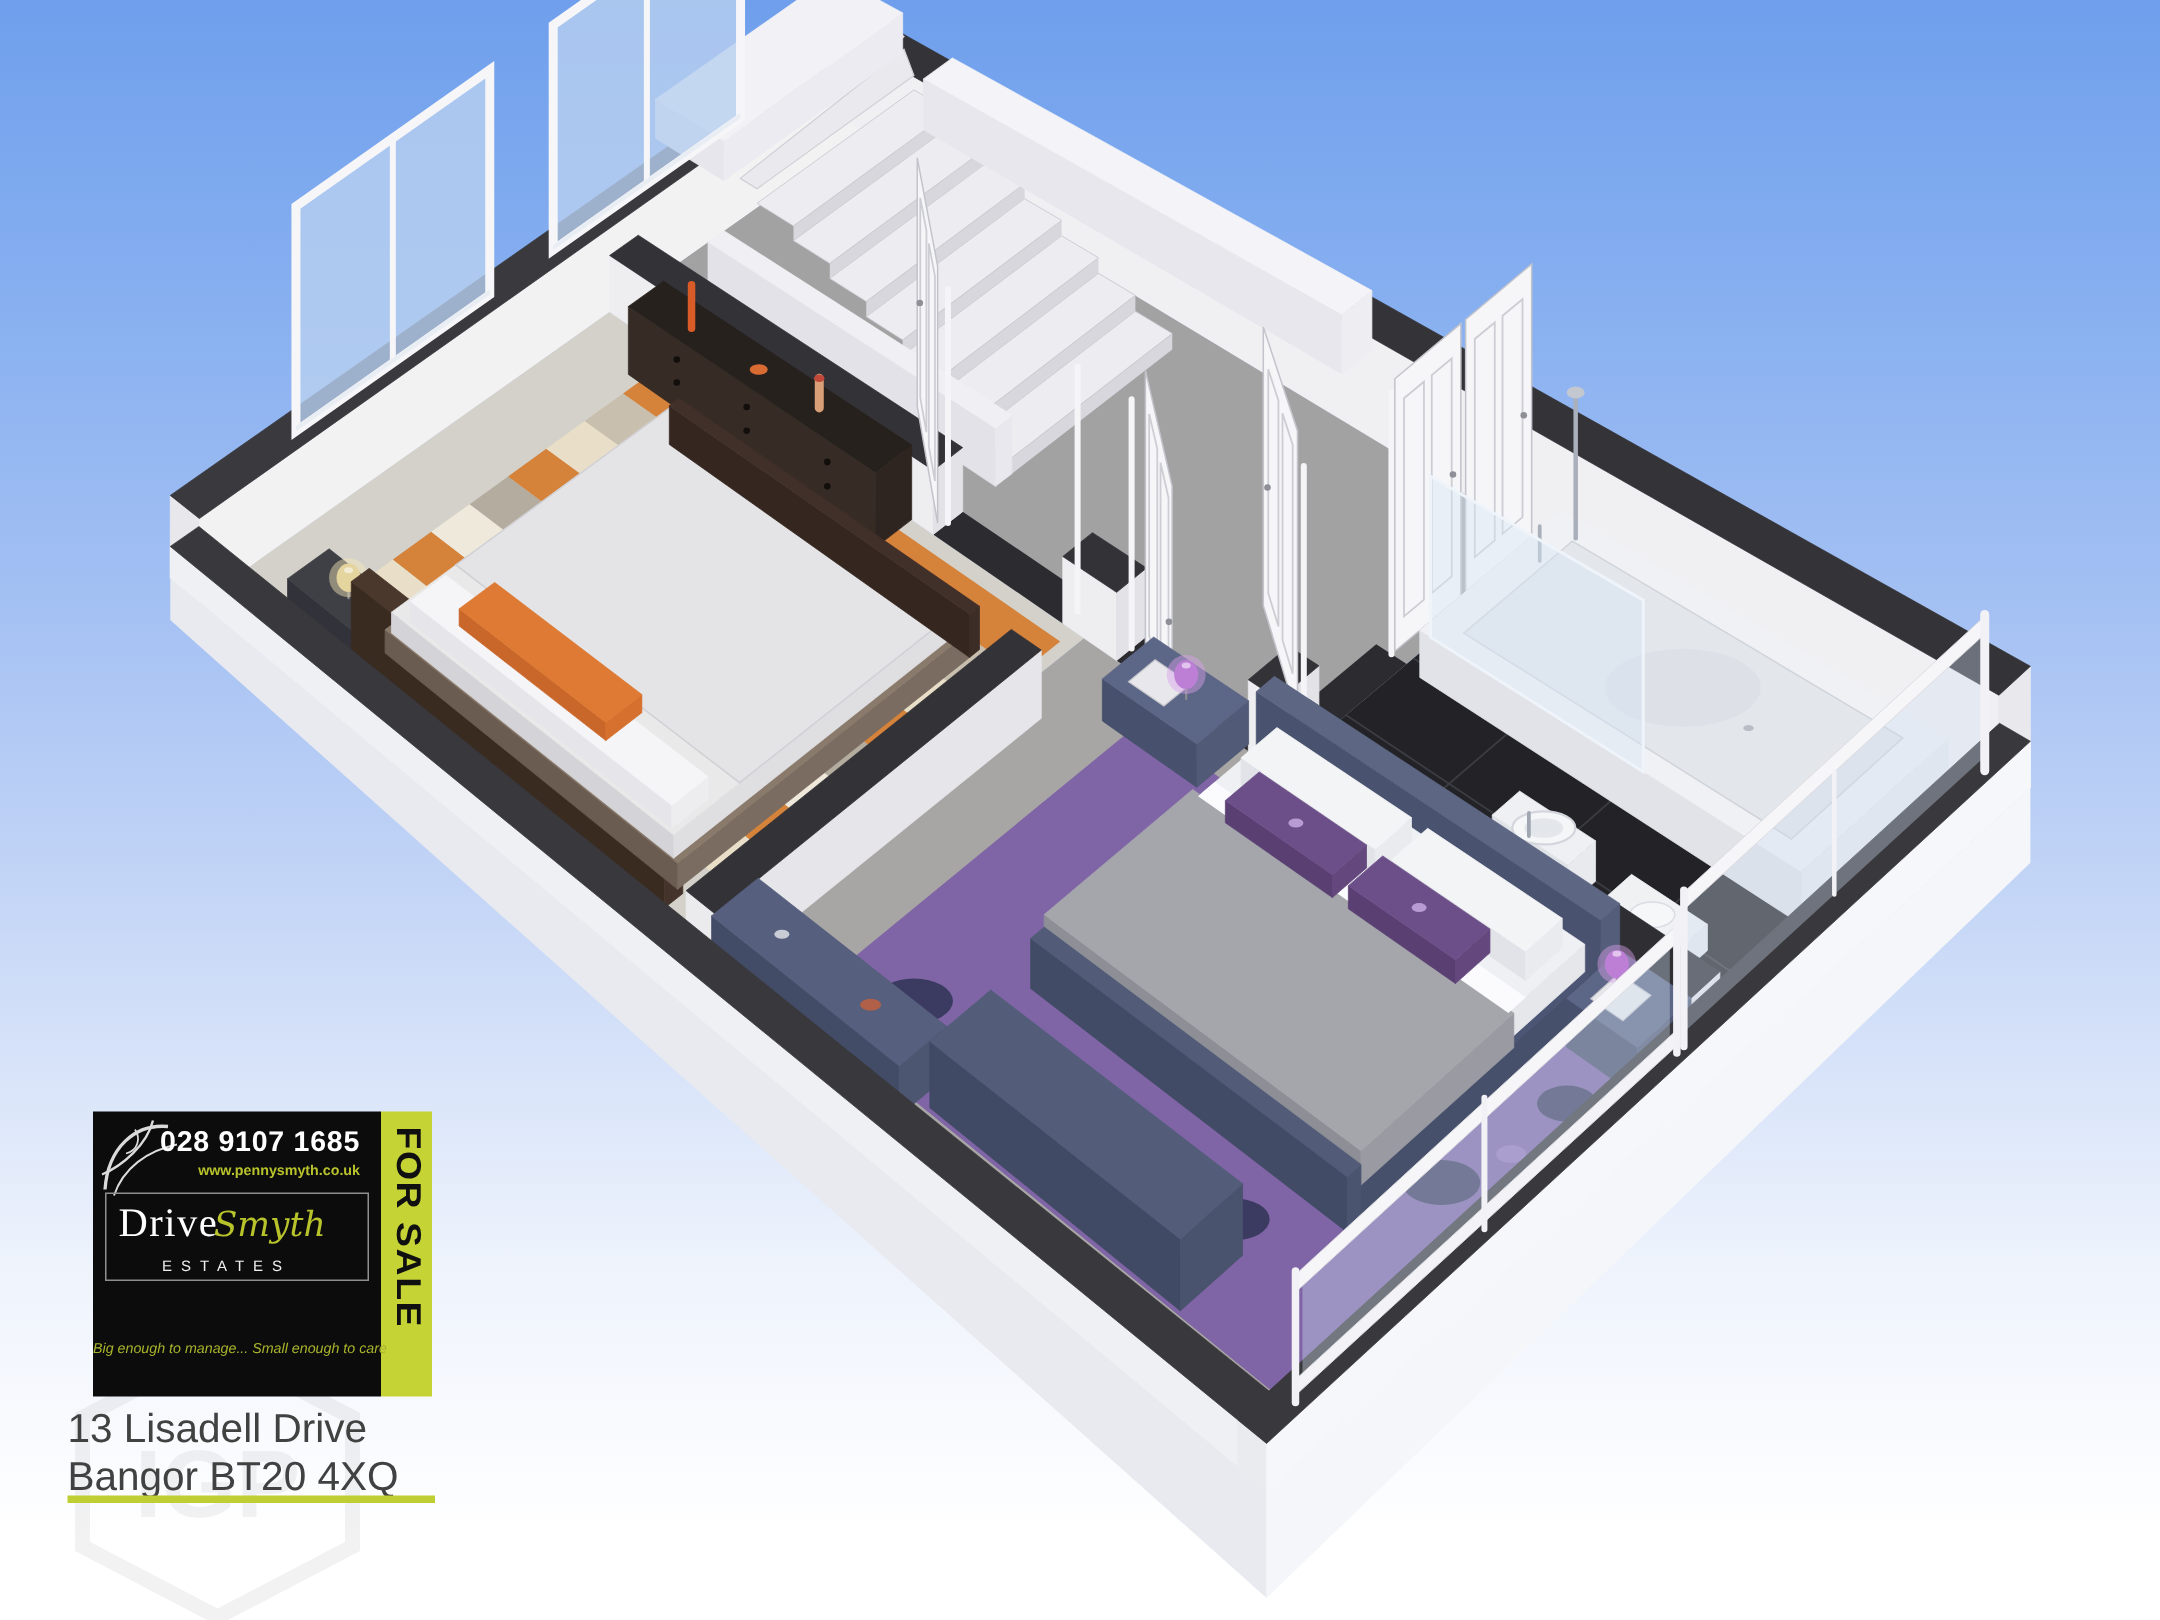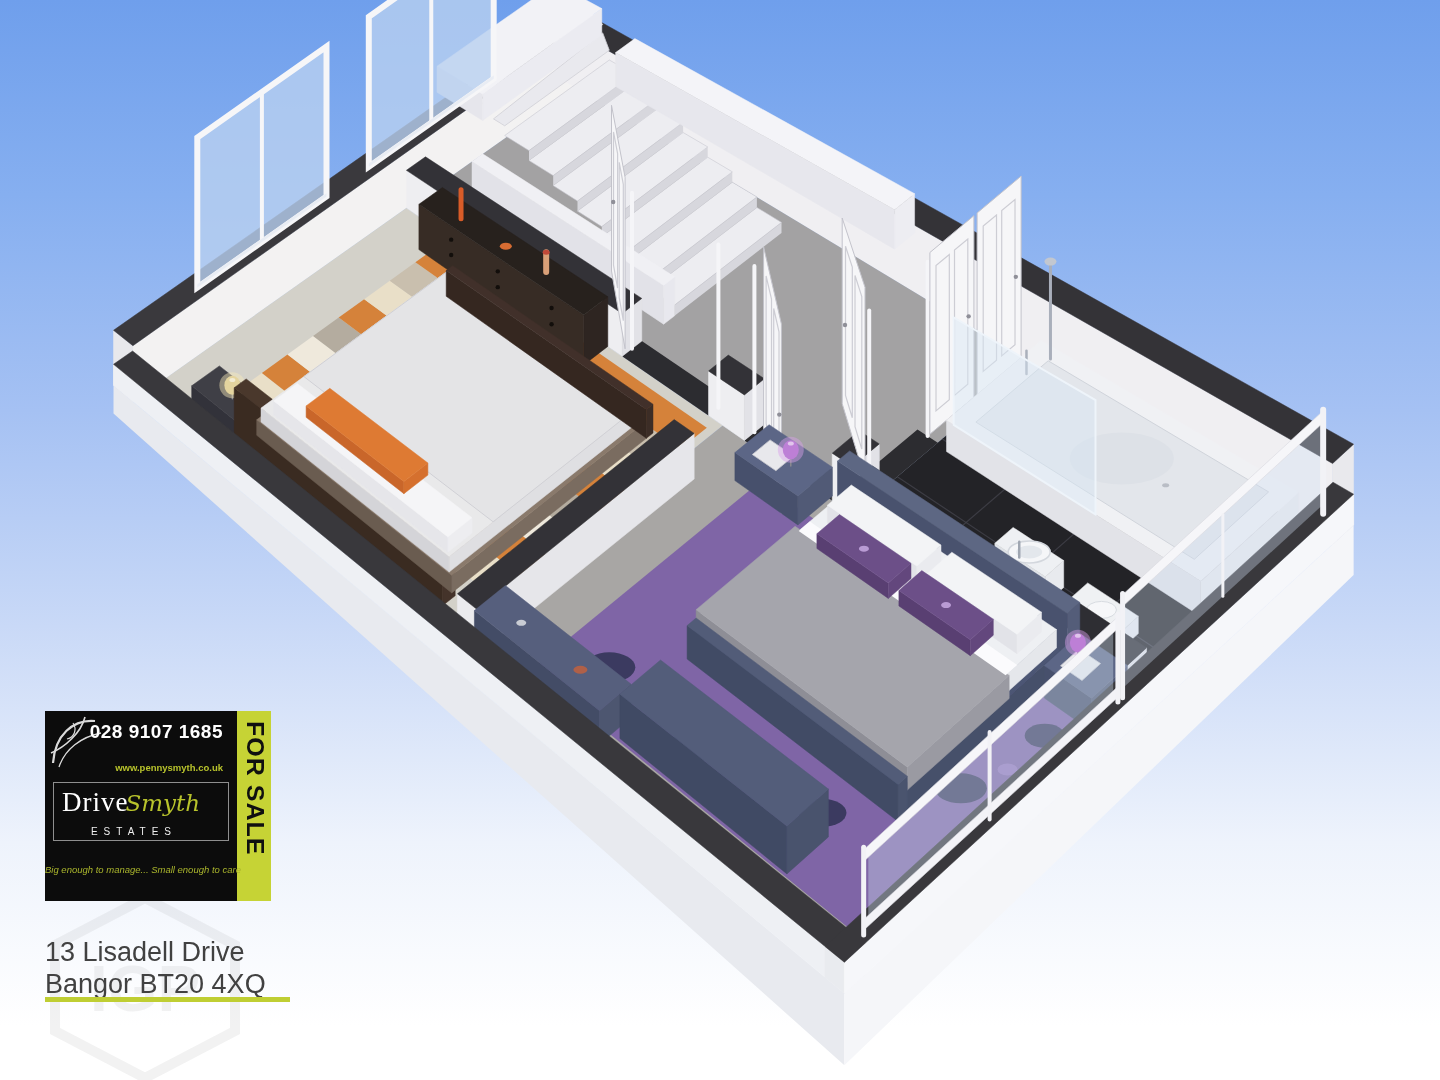--- a/index.html
+++ b/index.html
@@ -1,25 +1,25 @@
 <!DOCTYPE html>
 <html><head>
 <meta charset="utf-8">
 <style>
   html,body{margin:0;padding:0;background:#dfe6f2;font-family:"Liberation Sans",sans-serif;}
   .stage{position:relative;width:1440px;height:1080px;overflow:hidden;
     background:linear-gradient(180deg,#6f9fec 0%,#86aff0 18%,#a5c1f3 38%,#c9d9f7 58%,#eef3fc 78%,#ffffff 95%);}
   #scene{position:absolute;left:0;top:0;}
   .overlay{position:absolute;left:0;top:0;width:100%;height:100%;}
 
-  .logo-block{position:absolute;left:45px;top:741px;width:226px;height:160px;display:flex;align-items:flex-end;}
+  .logo-block{position:absolute;left:62px;top:741px;width:226px;height:160px;display:flex;}
   .logo-box{position:relative;width:192px;height:190px;background:#0c0c0c;box-sizing:border-box;padding:10px 8px 6px 8px;}
   .flourish{position:absolute;left:2px;top:2px;opacity:.85;}
   .phone{color:#ffffff;font-weight:bold;font-size:19px;text-align:right;padding-right:6px;letter-spacing:.5px;}
-  .website{color:#b8c32c;font-weight:bold;font-size:9.5px;text-align:right;padding-right:6px;margin-top:19px;}
+  .website{color:#b8c32c;font-weight:bold;font-size:9.5px;text-align:right;padding-right:6px;margin-top:2px;}
   .name-box{position:relative;margin-top:9px;border:1px solid #8f8f8f;height:57px;}
   .name-line{position:absolute;left:8px;top:4px;white-space:nowrap;}
   .name-primary{font-family:"Liberation Serif",serif;color:#ffffff;font-size:27px;letter-spacing:1px;}
   .name-script{font-family:"DejaVu Serif",serif;font-style:italic;color:#b8c32c;font-size:23px;margin-left:-3px;}
   .name-sub{position:absolute;left:0;right:14px;bottom:3px;text-align:center;color:#f0f0f0;font-size:10px;letter-spacing:6px;}
   .tagline{position:absolute;left:0;right:0;bottom:26px;text-align:center;color:#a9b42c;
     font-family:Liberation Sans, sans-serif;font-style:italic;font-size:9.5px;white-space:nowrap;}
   .forsale{width:34px;height:190px;background:#c6d335;display:flex;align-items:flex-start;justify-content:center;}
   .forsale span{writing-mode:vertical-rl;color:#101010;font-weight:bold;font-size:25px;letter-spacing:1px;margin-top:10px;transform:scale(.92,1);}
 

